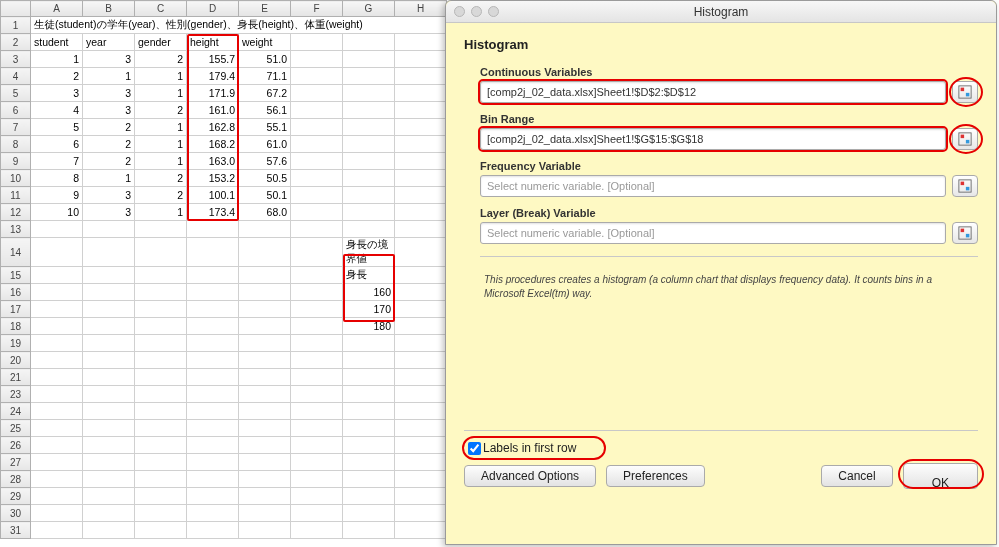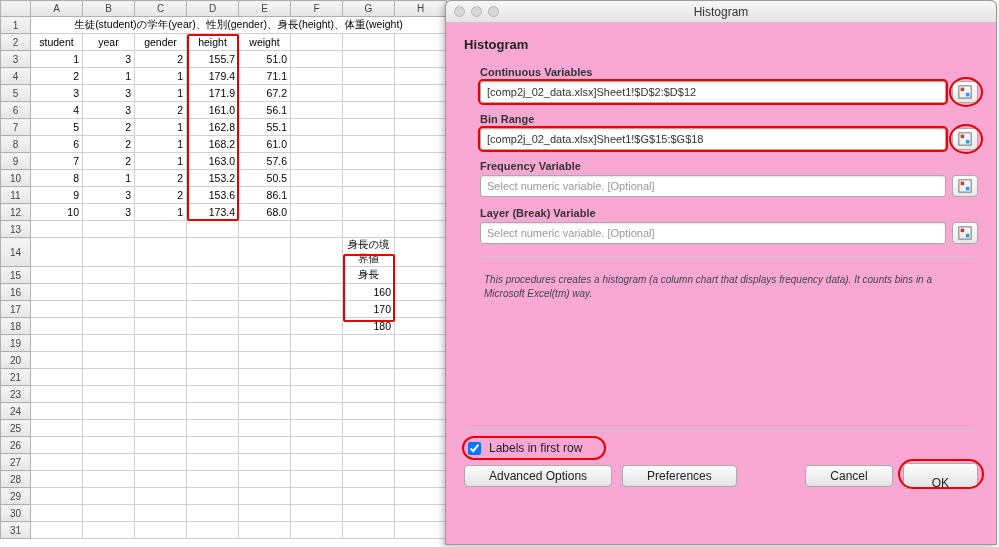--- a/index.html
+++ b/index.html
@@ -35,31 +35,31 @@
   }
   .grid td {
     border: 1px solid #d0d0d0;
     height: 17px;
     padding: 0 3px;
     text-align: right;
     font-size: 10.5px;
     color: #000;
     background: #fff;
   }
-  .grid td.textL { text-align: center; }
+  .grid td.textL { text-align: left; }
   
   .redbox { position: absolute; border: 2px solid #e60000; pointer-events: none; border-radius: 2px; }
   
   .dialog {
     position: absolute;
     left: 445px;
     top: 0;
     width: 552px;
     height: 545px;
-    background: #f9a8d4;
+    background: #fef9c3;
     border: 1px solid #9a9a9a;
     border-radius: 6px 6px 0 0;
     box-shadow: -2px 2px 6px rgba(0,0,0,.25);
   }
   .dlg-titlebar {
     height: 22px;
     background: linear-gradient(#f7f7f7,#e4e4e4);
     border-bottom: 1px solid #c7c7c7;
     border-radius: 6px 6px 0 0;
     display: flex;
@@ -97,26 +97,26 @@
   .picker-btn svg { width: 14px; height: 14px; }
   .ring { position:absolute; border:2px solid #e60000; border-radius:50%; pointer-events:none; }
   .note {
     font-style: italic;
     font-size: 10px;
     color: #444;
     padding: 6px 4px 0 4px;
     line-height: 1.35;
   }
   .dlg-sep { border: none; border-top: 1px solid #c8c8c8; margin: 12px 0 10px 0; }
-  .chk-row { display:flex; align-items:center; gap:8px; font-size:12px; color:#222; }
+  .chk-row { display:flex; align-items:center; gap:2px; font-size:12px; color:#222; }
   .chk-row input { width:13px; height:13px; }
   .btn-row { display:flex; align-items:center; gap:10px; margin-top:8px;}
   .btn {
     height: 22px;
-    padding: 0 24px;
+    padding: 0 16px;
     border: 1px solid #aaa;
     border-radius: 4px;
     background: linear-gradient(#fdfdfd,#e3e3e3);
     font-size: 12px;
     color: #222;
     cursor: pointer;
   }
   .spacer { flex:1; }
 </style>
 </head>
@@ -240,22 +240,22 @@
           <td>50.5</td>
           <td></td>
           <td></td>
           <td></td>
         </tr>
         <tr>
           <td class="rowhead">11</td>
           <td>9</td>
           <td>3</td>
           <td>2</td>
-          <td>153.6</td>
-          <td>86.1</td>
+          <td>100.1</td>
+          <td>50.1</td>
           <td></td>
           <td></td>
           <td></td>
         </tr>
         <tr>
           <td class="rowhead">12</td>
           <td>10</td>
           <td>3</td>
           <td>1</td>
           <td>173.4</td>

